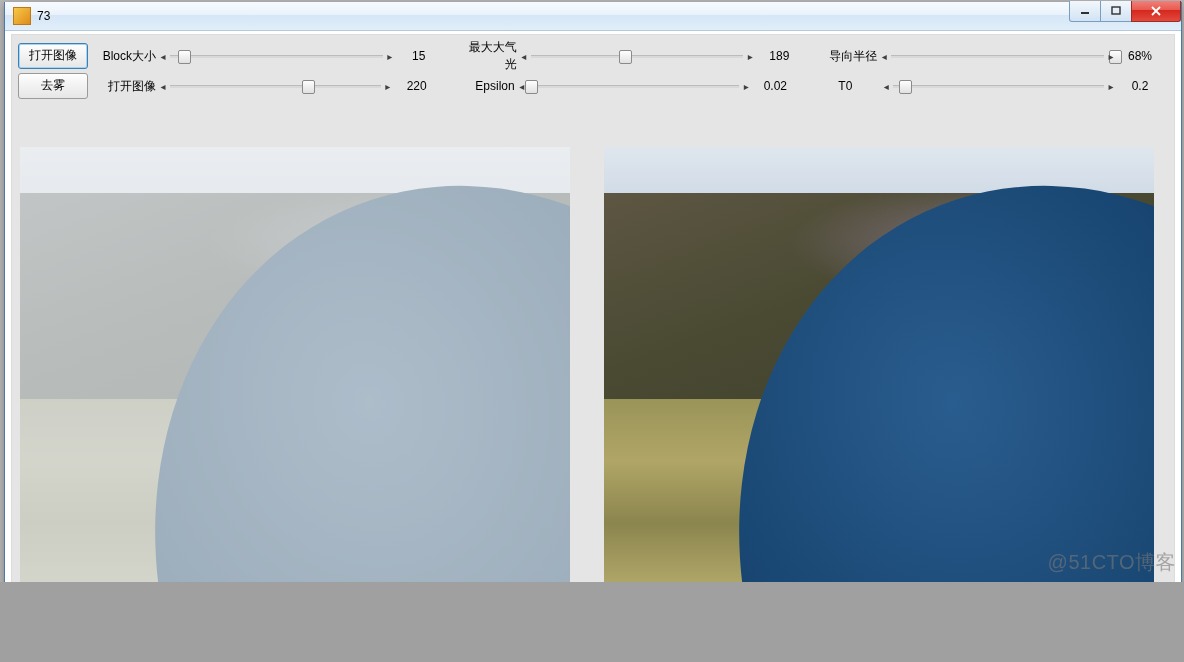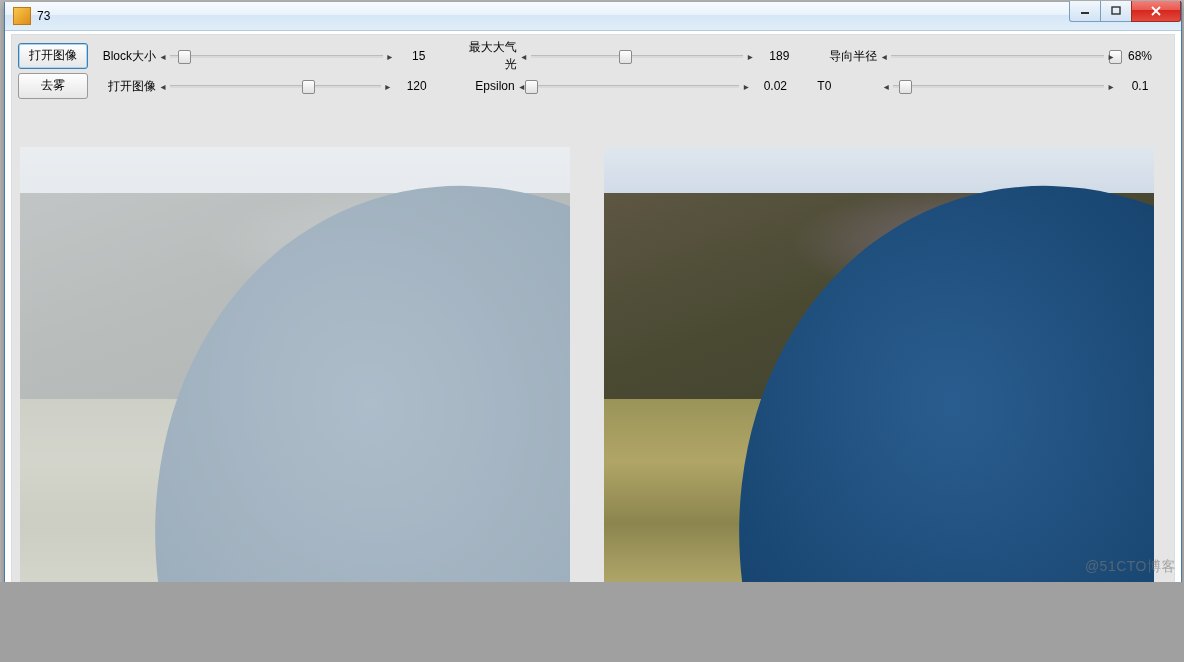--- a/index.html
+++ b/index.html
@@ -60,21 +60,21 @@
   
   .clear .sky{background:linear-gradient(to bottom,#dfe6ee,#c6d3e2);}
   .clear .hills{background:
      radial-gradient(ellipse 60% 40% at 70% 20%,#7e6f7e 0%,transparent 60%),
      linear-gradient(160deg,#5d5642 0%,#4a4a33 40%,#3d3f2b 100%);}
   .clear .river{left:22%;top:8%;background:radial-gradient(ellipse at 40% 30%,#2a5d8f 0%,#17446f 50%,#0c365e 100%);}
   .clear .land{top:55%;height:45%;background:
      linear-gradient(to bottom,#9a9459 0%,#b0a566 30%,#8b854e 60%,#bdb273 100%);}
   .clear .far{position:absolute;left:0;right:0;top:0;height:20%;
      background:linear-gradient(to bottom,#b7a8c0,#8c8096);}
-  .watermark{position:absolute;right:8px;bottom:6px;color:rgba(120,120,120,.6);font-size:14px;
+  .watermark{position:absolute;right:8px;bottom:6px;color:rgba(120,120,120,.6);font-size:20px;
     font-family:Arial;letter-spacing:.5px;}
 </style>
 </head>
 <body>
 
 <div class="desktop">
   <div class="window">
 
     <div class="titlebar">
       <span class="tb-icon"></span>
@@ -137,41 +137,41 @@
         <div class="row">
           <div class="btn">去雾</div>
 
           <span class="lbl wide">打开图像</span>
           <div class="slider" style="flex:1.0">
             <span class="arrow" style="position:absolute;left:0">◂</span>
             <div class="track"></div>
             <div class="thumb" style="left:calc(58% + 8px)"></div>
             <span class="arrow" style="position:absolute;right:0">▸</span>
           </div>
-          <span class="val">120</span>
+          <span class="val">220</span>
           <span class="gap"></span>
 
           <span class="lbl">Epsilon</span>
           <div class="slider" style="flex:1.0">
             <span class="arrow" style="position:absolute;left:0">◂</span>
             <div class="track"></div>
             <div class="thumb" style="left:calc(1% + 8px)"></div>
             <span class="arrow" style="position:absolute;right:0">▸</span>
           </div>
           <span class="val">0.02</span>
           <span class="gap"></span>
 
-          <span class="lbl" style="text-align:left;padding-right:6px">T0</span>
+          <span class="lbl" style="text-align:center;padding-right:6px">T0</span>
           <div class="slider" style="flex:1.0">
             <span class="arrow" style="position:absolute;left:0">◂</span>
             <div class="track"></div>
             <div class="thumb" style="left:calc(5% + 8px)"></div>
             <span class="arrow" style="position:absolute;right:0">▸</span>
           </div>
-          <span class="val">0.1</span>
+          <span class="val">0.2</span>
         </div>
       </div>
 
       <div class="imgrow">
         <div class="imgbox">
           <div class="scene hazy">
             <div class="sky"></div>
             <div class="hills"></div>
             <div class="land"></div>
             <div class="river"></div>

